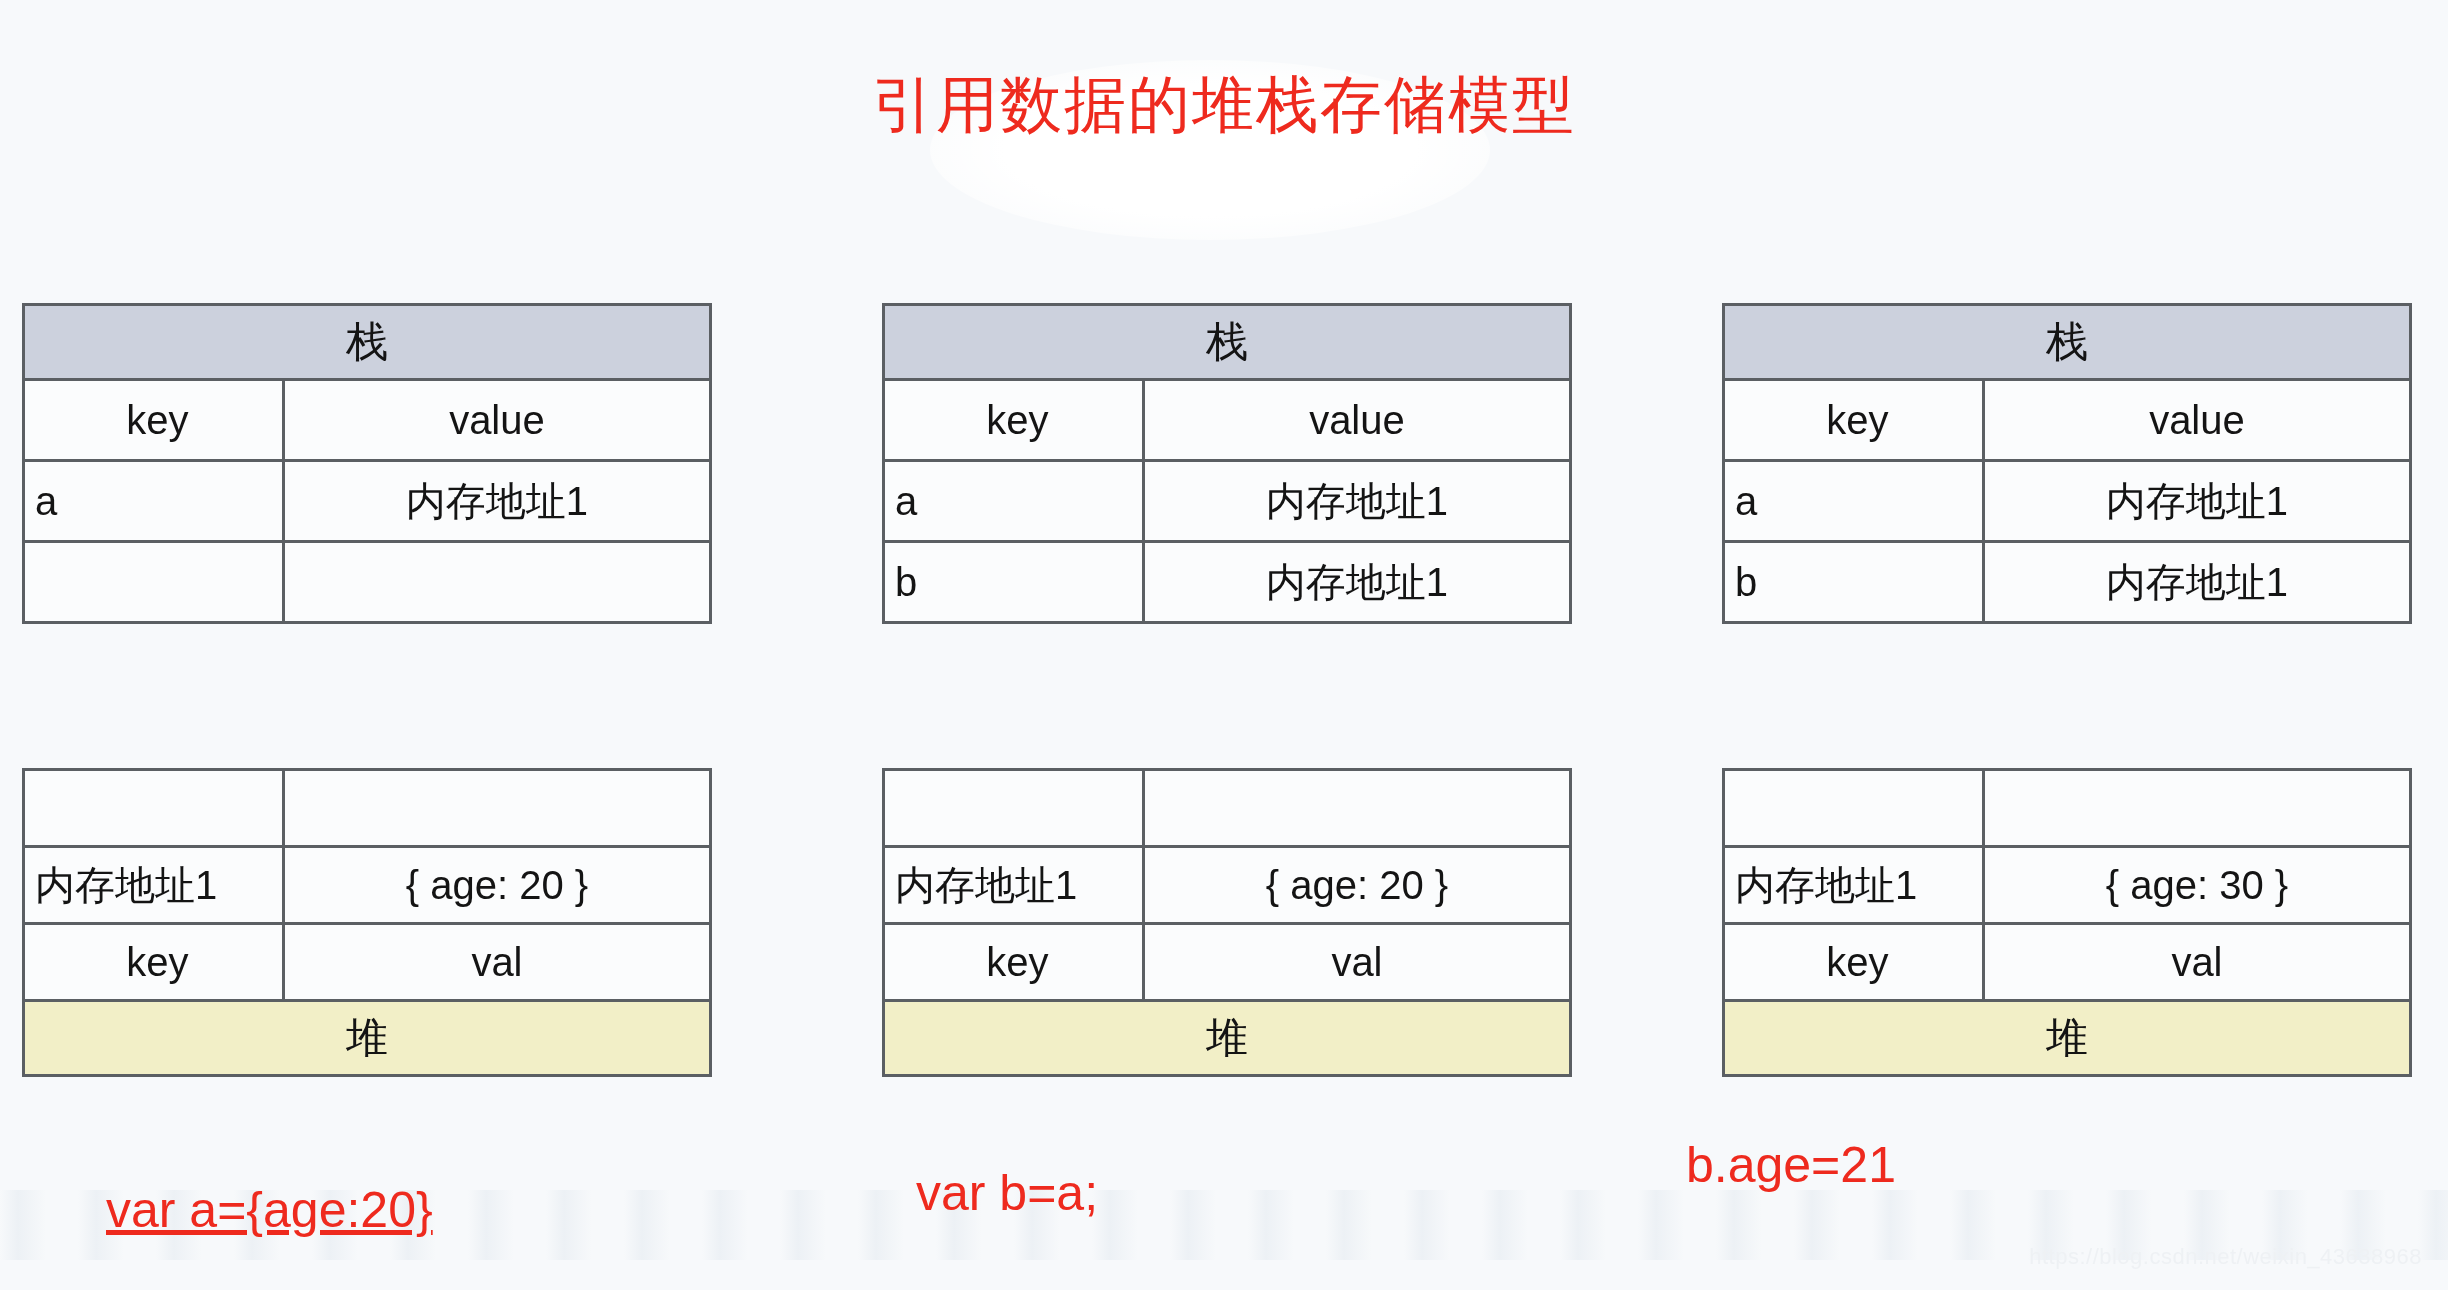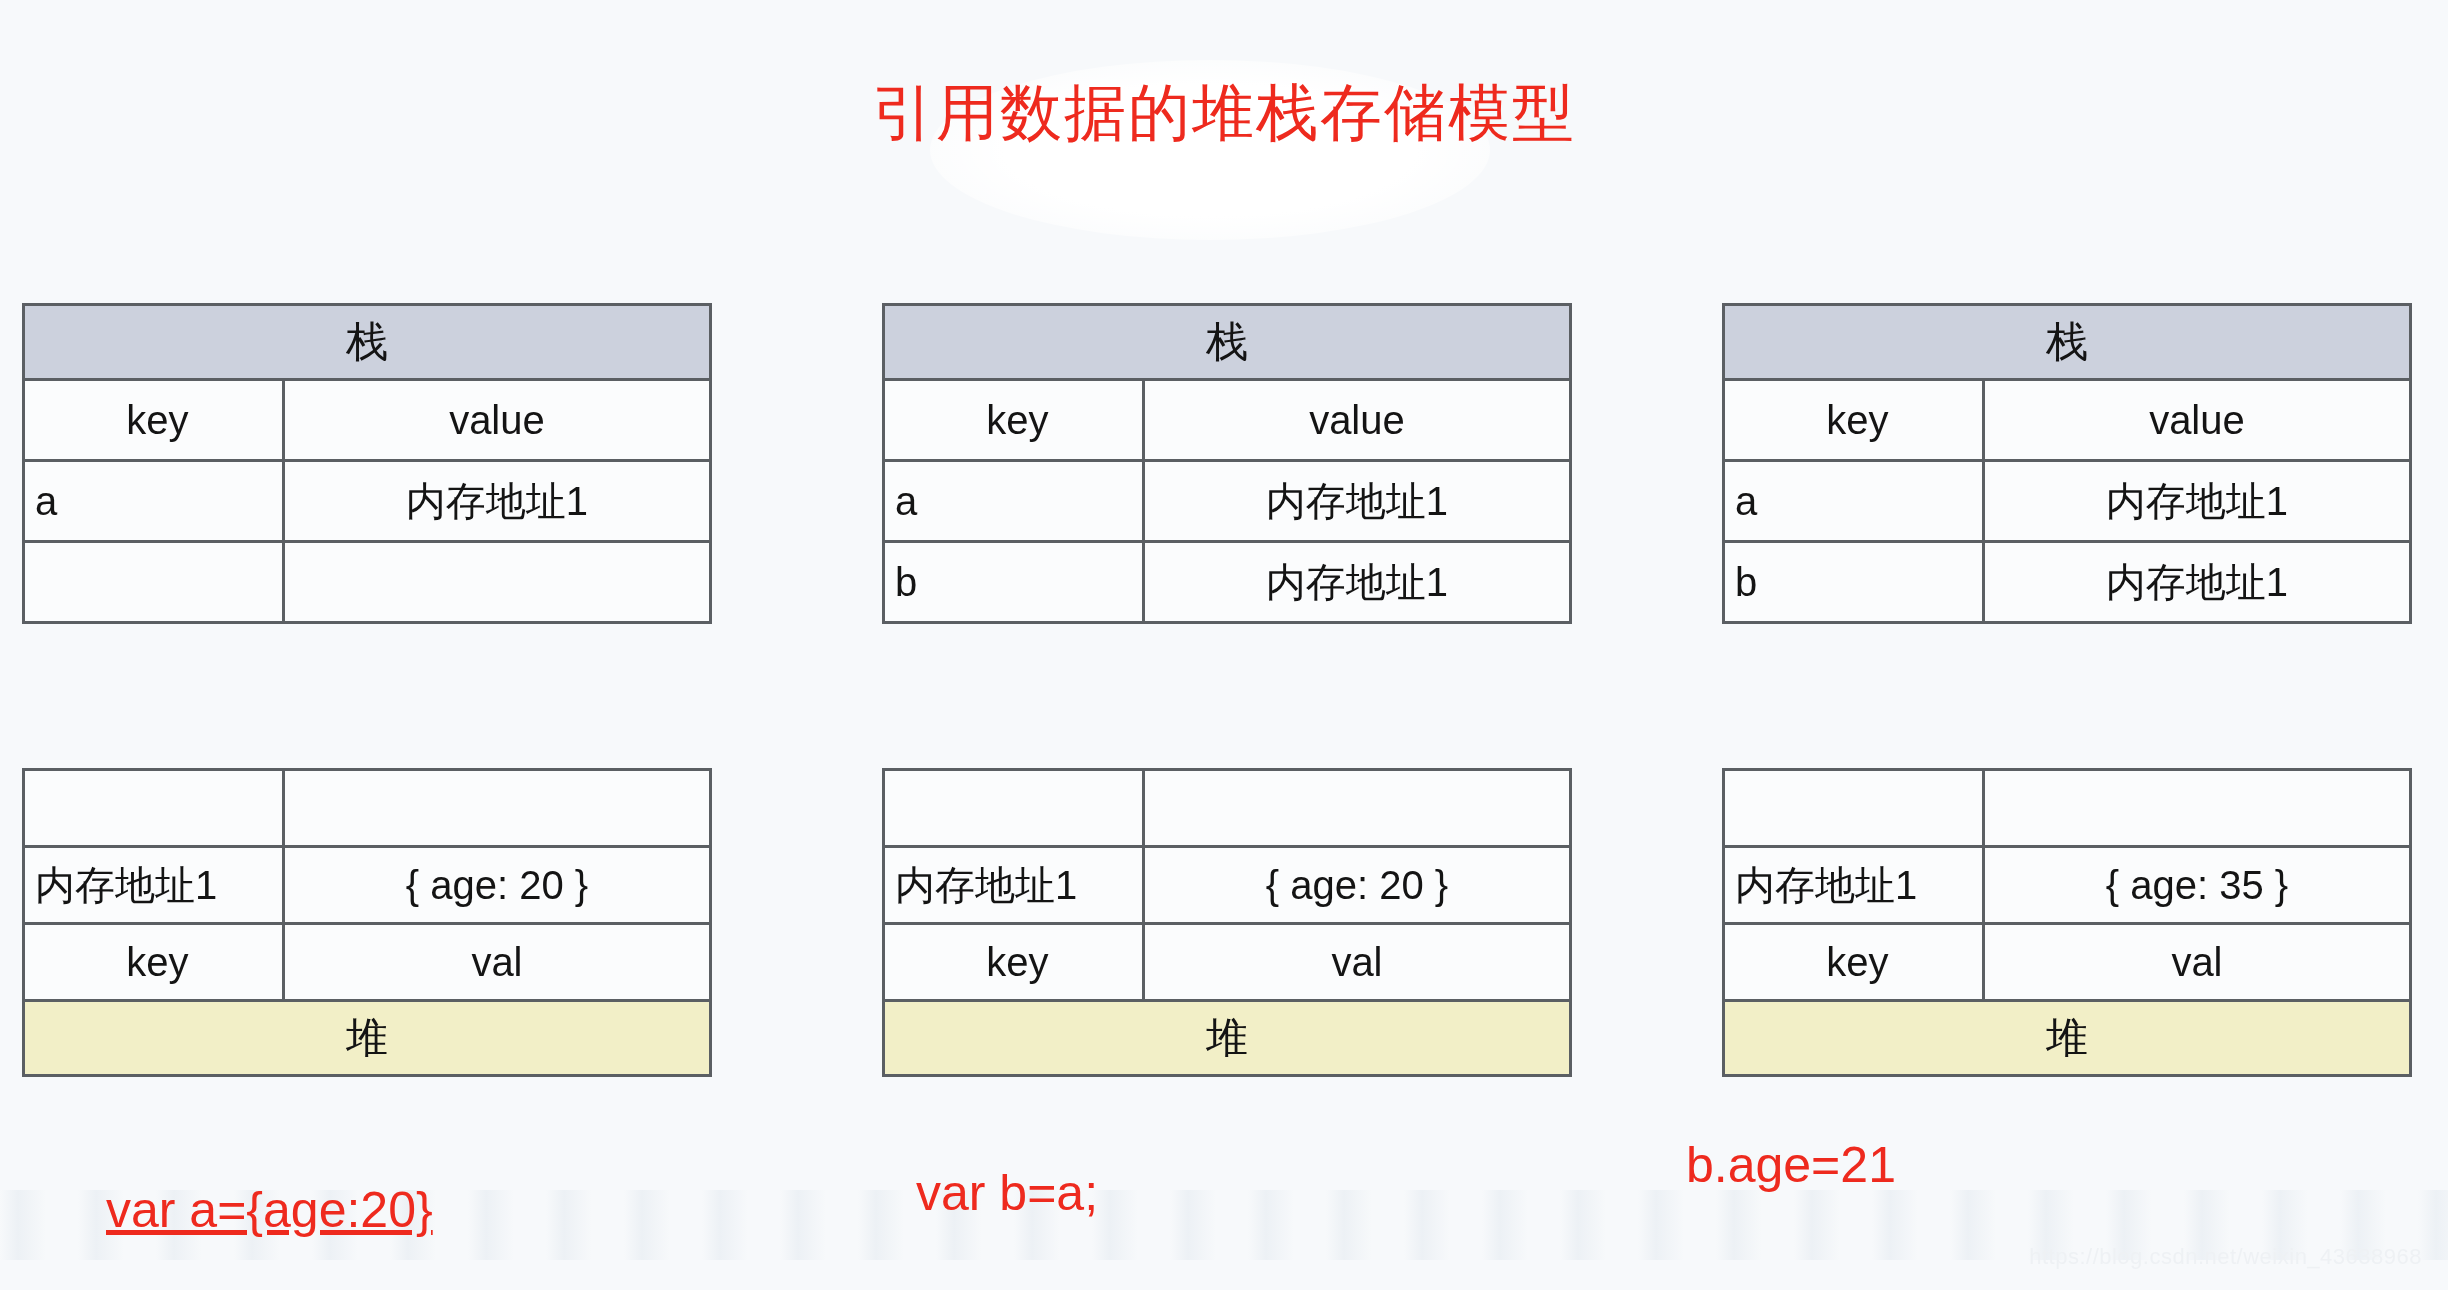--- a/index.html
+++ b/index.html
@@ -26,21 +26,21 @@
     width: 560px;
     height: 180px;
     background: radial-gradient(ellipse at 50% 50%, #ffffff 0%, #ffffff 52%, rgba(255,255,255,0.55) 72%, rgba(255,255,255,0) 100%);
     border-radius: 50%;
     pointer-events: none;
   }
 
   .page-title {
     position: absolute;
     left: 0;
-    top: 74px;
+    top: 66px;
     width: 2448px;
     text-align: center;
     font-size: 62px;
     line-height: 1.25;
     font-weight: 400;
     color: #ee2a1e;
     letter-spacing: 2px;
     white-space: nowrap;
   }
 
@@ -263,21 +263,21 @@
     </div>
   </div>
 
   <div class="mem-table heap-table">
     <div class="mem-row">
       <div class="cell col-key align-left"></div>
       <div class="cell col-val"></div>
     </div>
     <div class="mem-row">
       <div class="cell col-key align-left">内存地址1</div>
-      <div class="cell col-val">{ age: 35 }</div>
+      <div class="cell col-val">{ age: 30 }</div>
     </div>
     <div class="mem-row">
       <div class="cell col-key">key</div>
       <div class="cell col-val">val</div>
     </div>
     <div class="mem-row">
       <div class="banner banner-heap" style="width:100%">堆</div>
     </div>
   </div>
 

